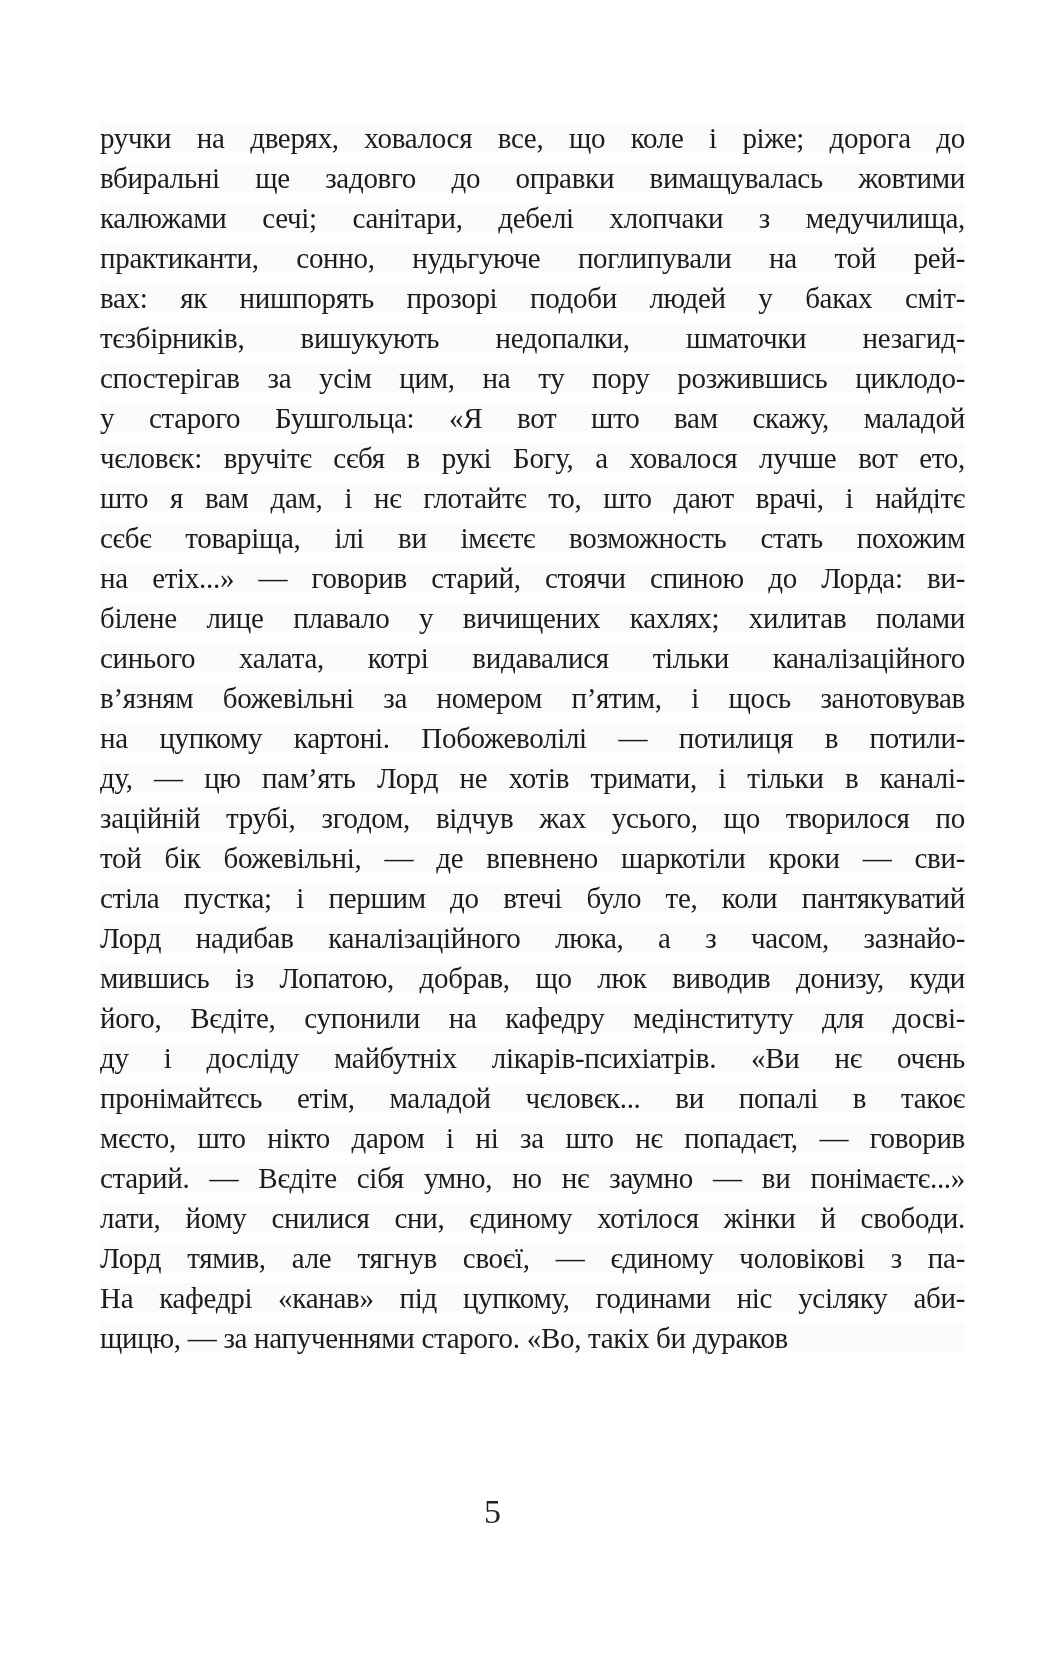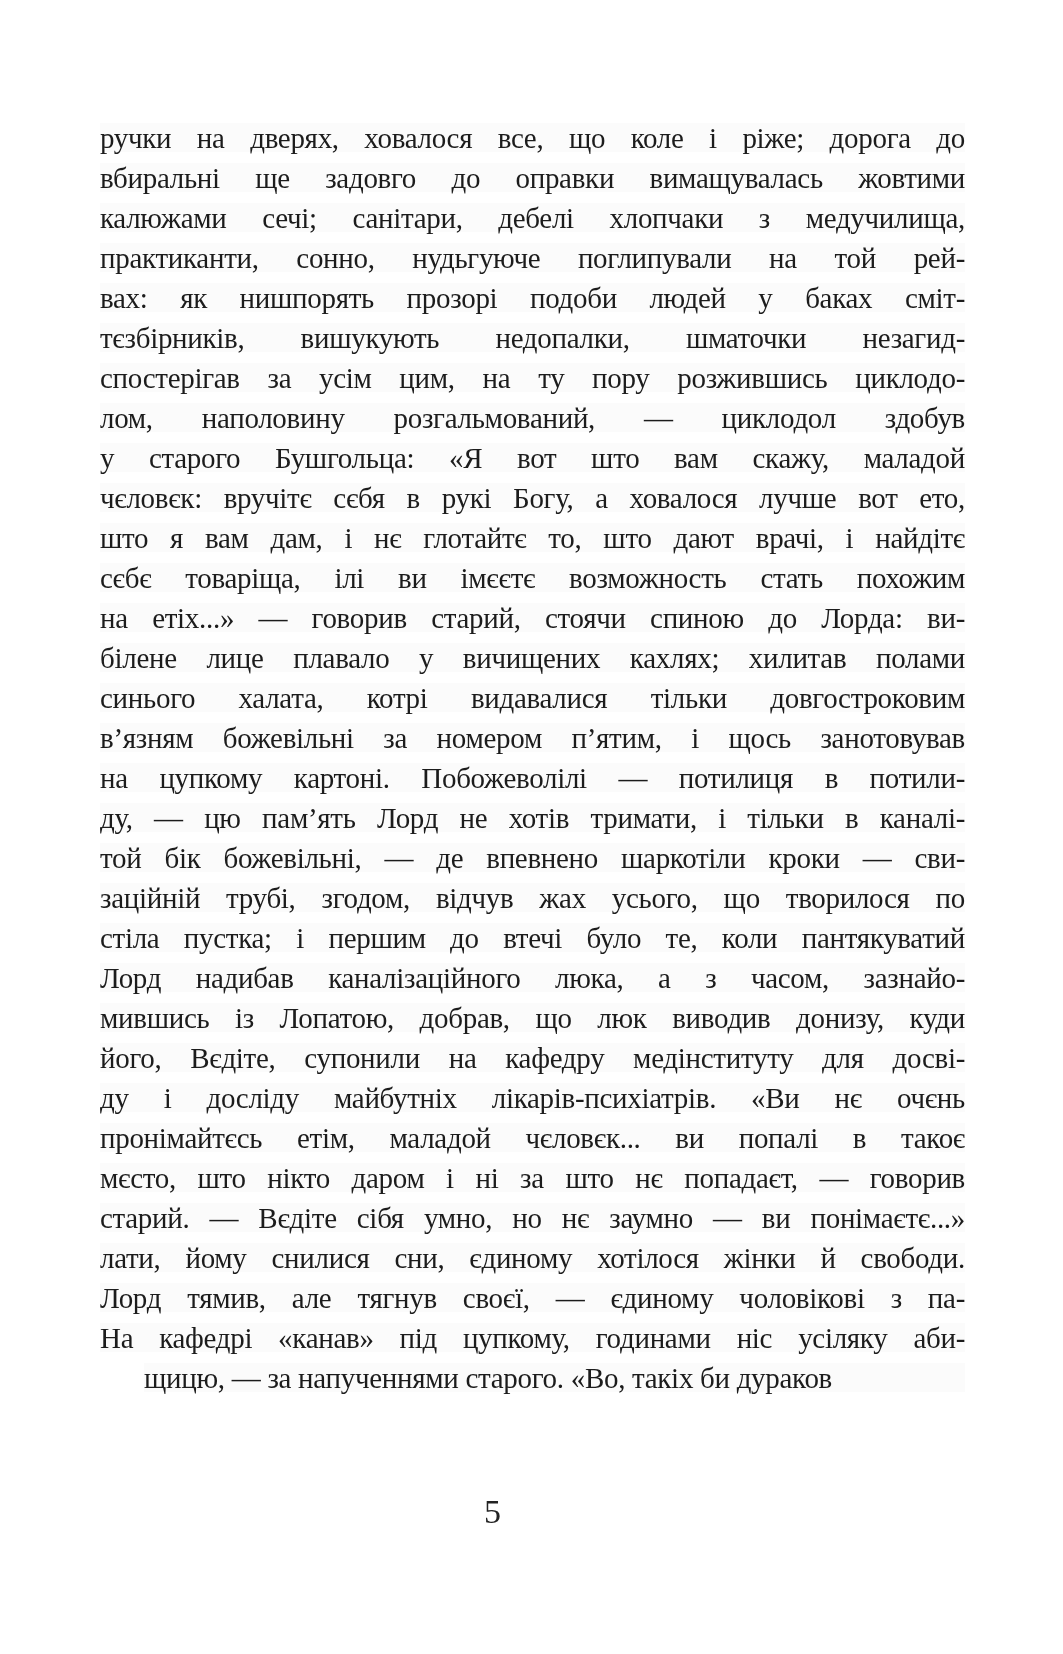--- a/index.html
+++ b/index.html
@@ -32,21 +32,20 @@
     
     background: linear-gradient(
       transparent 12%,
       rgba(0,0,0,0.016) 12%,
       rgba(0,0,0,0.016) 86%,
       transparent 86%
     );
   }
   .line.last {
     text-align-last: left;
-    margin-left: 44px;
   }
   .folio {
     position: absolute;
     left: 100px;
     top: 1492px;
     width: 865px;
     padding-right: 80px;
     box-sizing: border-box;
     text-align: center;
     font-size: 34px;
@@ -59,33 +58,32 @@
 
 <div class="page">
   <div class="text-block">
     <div class="line">ручки на дверях, ховалося все, що коле і ріже; дорога до</div>
     <div class="line">вбиральні ще задовго до оправки вимащувалась жовтими</div>
     <div class="line">калюжами сечі; санітари, дебелі хлопчаки з медучилища,</div>
     <div class="line">практиканти, сонно, нудьгуюче поглипували на той рей-</div>
     <div class="line">вах: як нишпорять прозорі подоби людей у баках сміт-</div>
     <div class="line">тєзбірників, вишукують недопалки, шматочки незагид-</div>
     <div class="line">спостерігав за усім цим, на ту пору розжившись циклодо-</div>
-    <div class="line">лом, наполовину розгальмований, — циклодол здобув</div>
     <div class="line">у старого Бушгольца: «Я вот што вам скажу, маладой</div>
     <div class="line">чєловєк: вручітє сєбя в рукі Богу, а ховалося лучше вот ето,</div>
     <div class="line">што я вам дам, і нє глотайтє то, што дают врачі, і найдітє</div>
     <div class="line">сєбє товаріща, ілі ви імєєтє возможность стать похожим</div>
     <div class="line">на етіх...» — говорив старий, стоячи спиною до Лорда: ви-</div>
     <div class="line">білене лице плавало у вичищених кахлях; хилитав полами</div>
-    <div class="line">синього халата, котрі видавалися тільки довгостроковим</div>
+    <div class="line">синього халата, котрі видавалися тільки каналізаційного</div>
     <div class="line">в’язням божевільні за номером п’ятим, і щось занотовував</div>
     <div class="line">на цупкому картоні. Побожеволілі — потилиця в потили-</div>
     <div class="line">ду, — цю пам’ять Лорд не хотів тримати, і тільки в каналі-</div>
+    <div class="line">заційній трубі, згодом, відчув жах усього, що творилося по</div>
     <div class="line">той бік божевільні, — де впевнено шаркотіли кроки — сви-</div>
-    <div class="line">заційній трубі, згодом, відчув жах усього, що творилося по</div>
     <div class="line">стіла пустка; і першим до втечі було те, коли пантякуватий</div>
     <div class="line">Лорд надибав каналізаційного люка, а з часом, зазнайо-</div>
     <div class="line">мившись із Лопатою, добрав, що люк виводив донизу, куди</div>
     <div class="line">його, Вєдіте, супонили на кафедру медінституту для досві-</div>
     <div class="line">ду і досліду майбутніх лікарів-психіатрів. «Ви нє очєнь</div>
     <div class="line">пронімайтєсь етім, маладой чєловєк... ви попалі в такоє</div>
     <div class="line">мєсто, што нікто даром і ні за што нє попадаєт, — говорив</div>
     <div class="line">старий. — Вєдіте сібя умно, но нє заумно — ви понімаєтє...»</div>
     <div class="line">лати, йому снилися сни, єдиному хотілося жінки й свободи.</div>
     <div class="line">Лорд тямив, але тягнув своєї, — єдиному чоловікові з па-</div>

